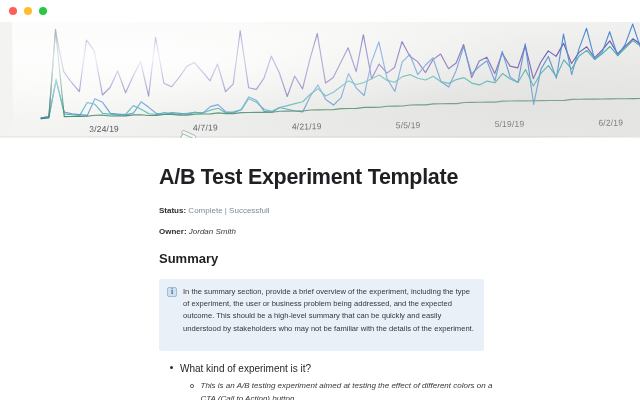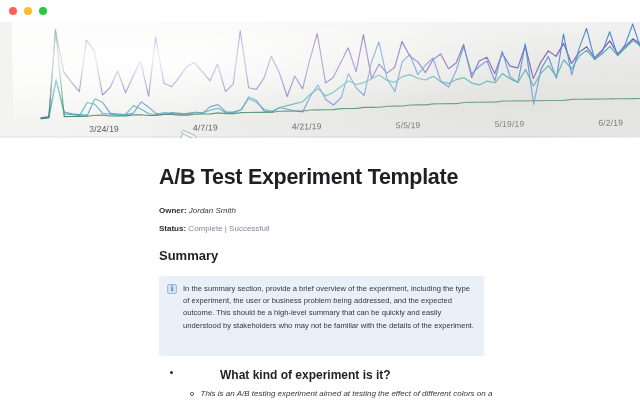--- a/index.html
+++ b/index.html
@@ -143,21 +143,21 @@
     color: #1f2023;
     margin-top: 14px;
   }
 
   
   #summary-callout {
     margin-top: 9px;
     width: 325px;
     background: #e9f0f7;
     border-radius: 2px;
-    padding: 7px 9px 24px 8px;
+    padding: 7px 9px 16px 8px;
     box-sizing: border-box;
     display: flex;
     align-items: flex-start;
     gap: 6px;
   }
   #info-icon-box {
     flex: 0 0 auto;
     width: 10px;
     height: 10px;
     border-radius: 2px;
@@ -201,25 +201,24 @@
   }
   .bullet-disc {
     flex: 0 0 auto;
     width: 3px;
     height: 3px;
     border-radius: 50%;
     background: #2b2c2f;
     margin-top: 4px;
   }
   .q-text {
-    font-size: 12px;
-    font-weight: bold;
+    font-size: 10px;
+    font-weight: normal;
     color: #1f2023;
     line-height: 1.35;
-    margin-left: 40px;
   }
 
   .a-row {
     display: flex;
     align-items: flex-start;
     gap: 7px;
     padding-left: 31px;
     margin-top: 5px;
   }
   .bullet-circle {
@@ -289,28 +288,28 @@
     <rect x="13.4" y="16" width="1.6" height="13" rx="0.8" fill="#ffffff" opacity="0.45"></rect>
   </svg>
 </div>
 <div id="banner-bottom-edge"></div>
 
 <div id="doc-body">
   <div class="doc-inner">
 
     <h1 id="page-title">A/B Test Experiment Template</h1>
 
+    <div class="meta-line second">
+      <span class="meta-key">Status:</span>
+      <span class="meta-val-status">Complete | Successfull</span>
+    </div>
+
     <div class="meta-line">
       <span class="meta-key">Owner:</span>
       <span class="meta-val-italic">Jordan Smith</span>
-    </div>
-
-    <div class="meta-line second">
-      <span class="meta-key">Status:</span>
-      <span class="meta-val-status">Complete | Successfull</span>
     </div>
 
 
     <h3 id="subsection-summary">Summary</h3>
 
     <div id="summary-callout">
       <span id="info-icon-box"></span>
       <div id="callout-text">In the summary section, provide a brief overview of the experiment, including the type of experiment, the user or business problem being addressed, and the expected outcome. This should be a high-level summary that can be quickly and easily understood by stakeholders who may not be familiar with the details of the experiment.</div>
     </div>
 

